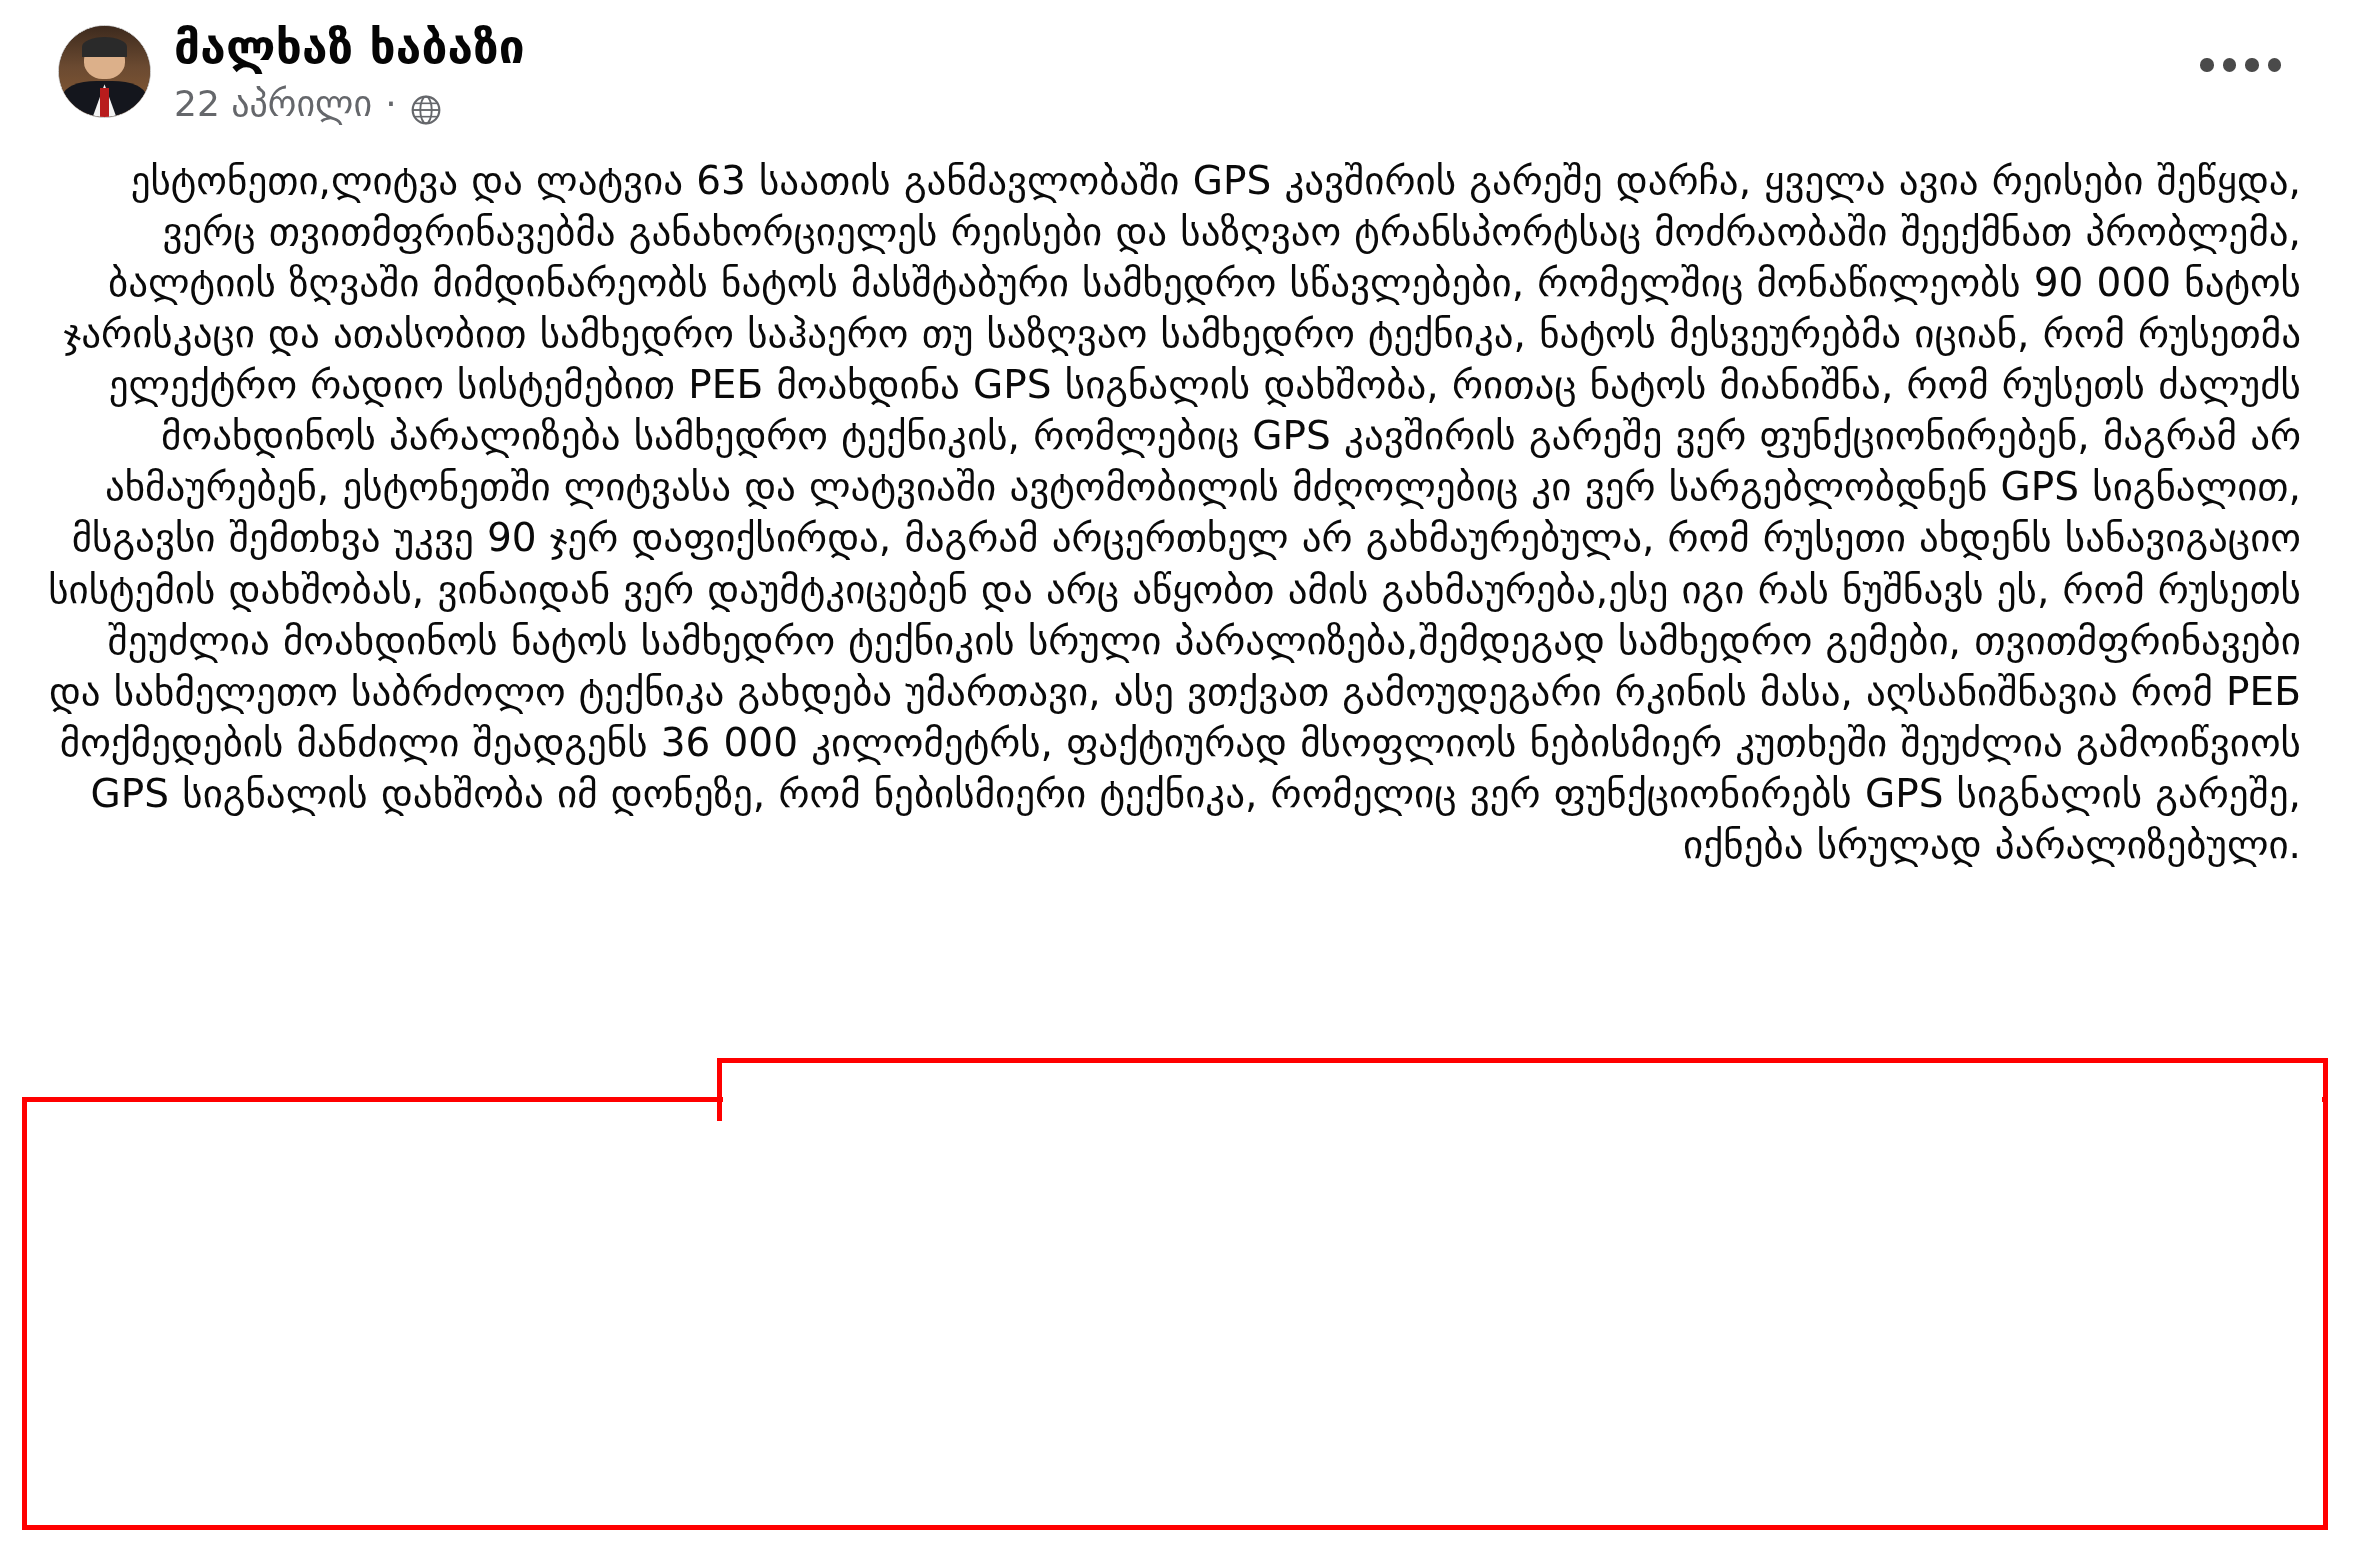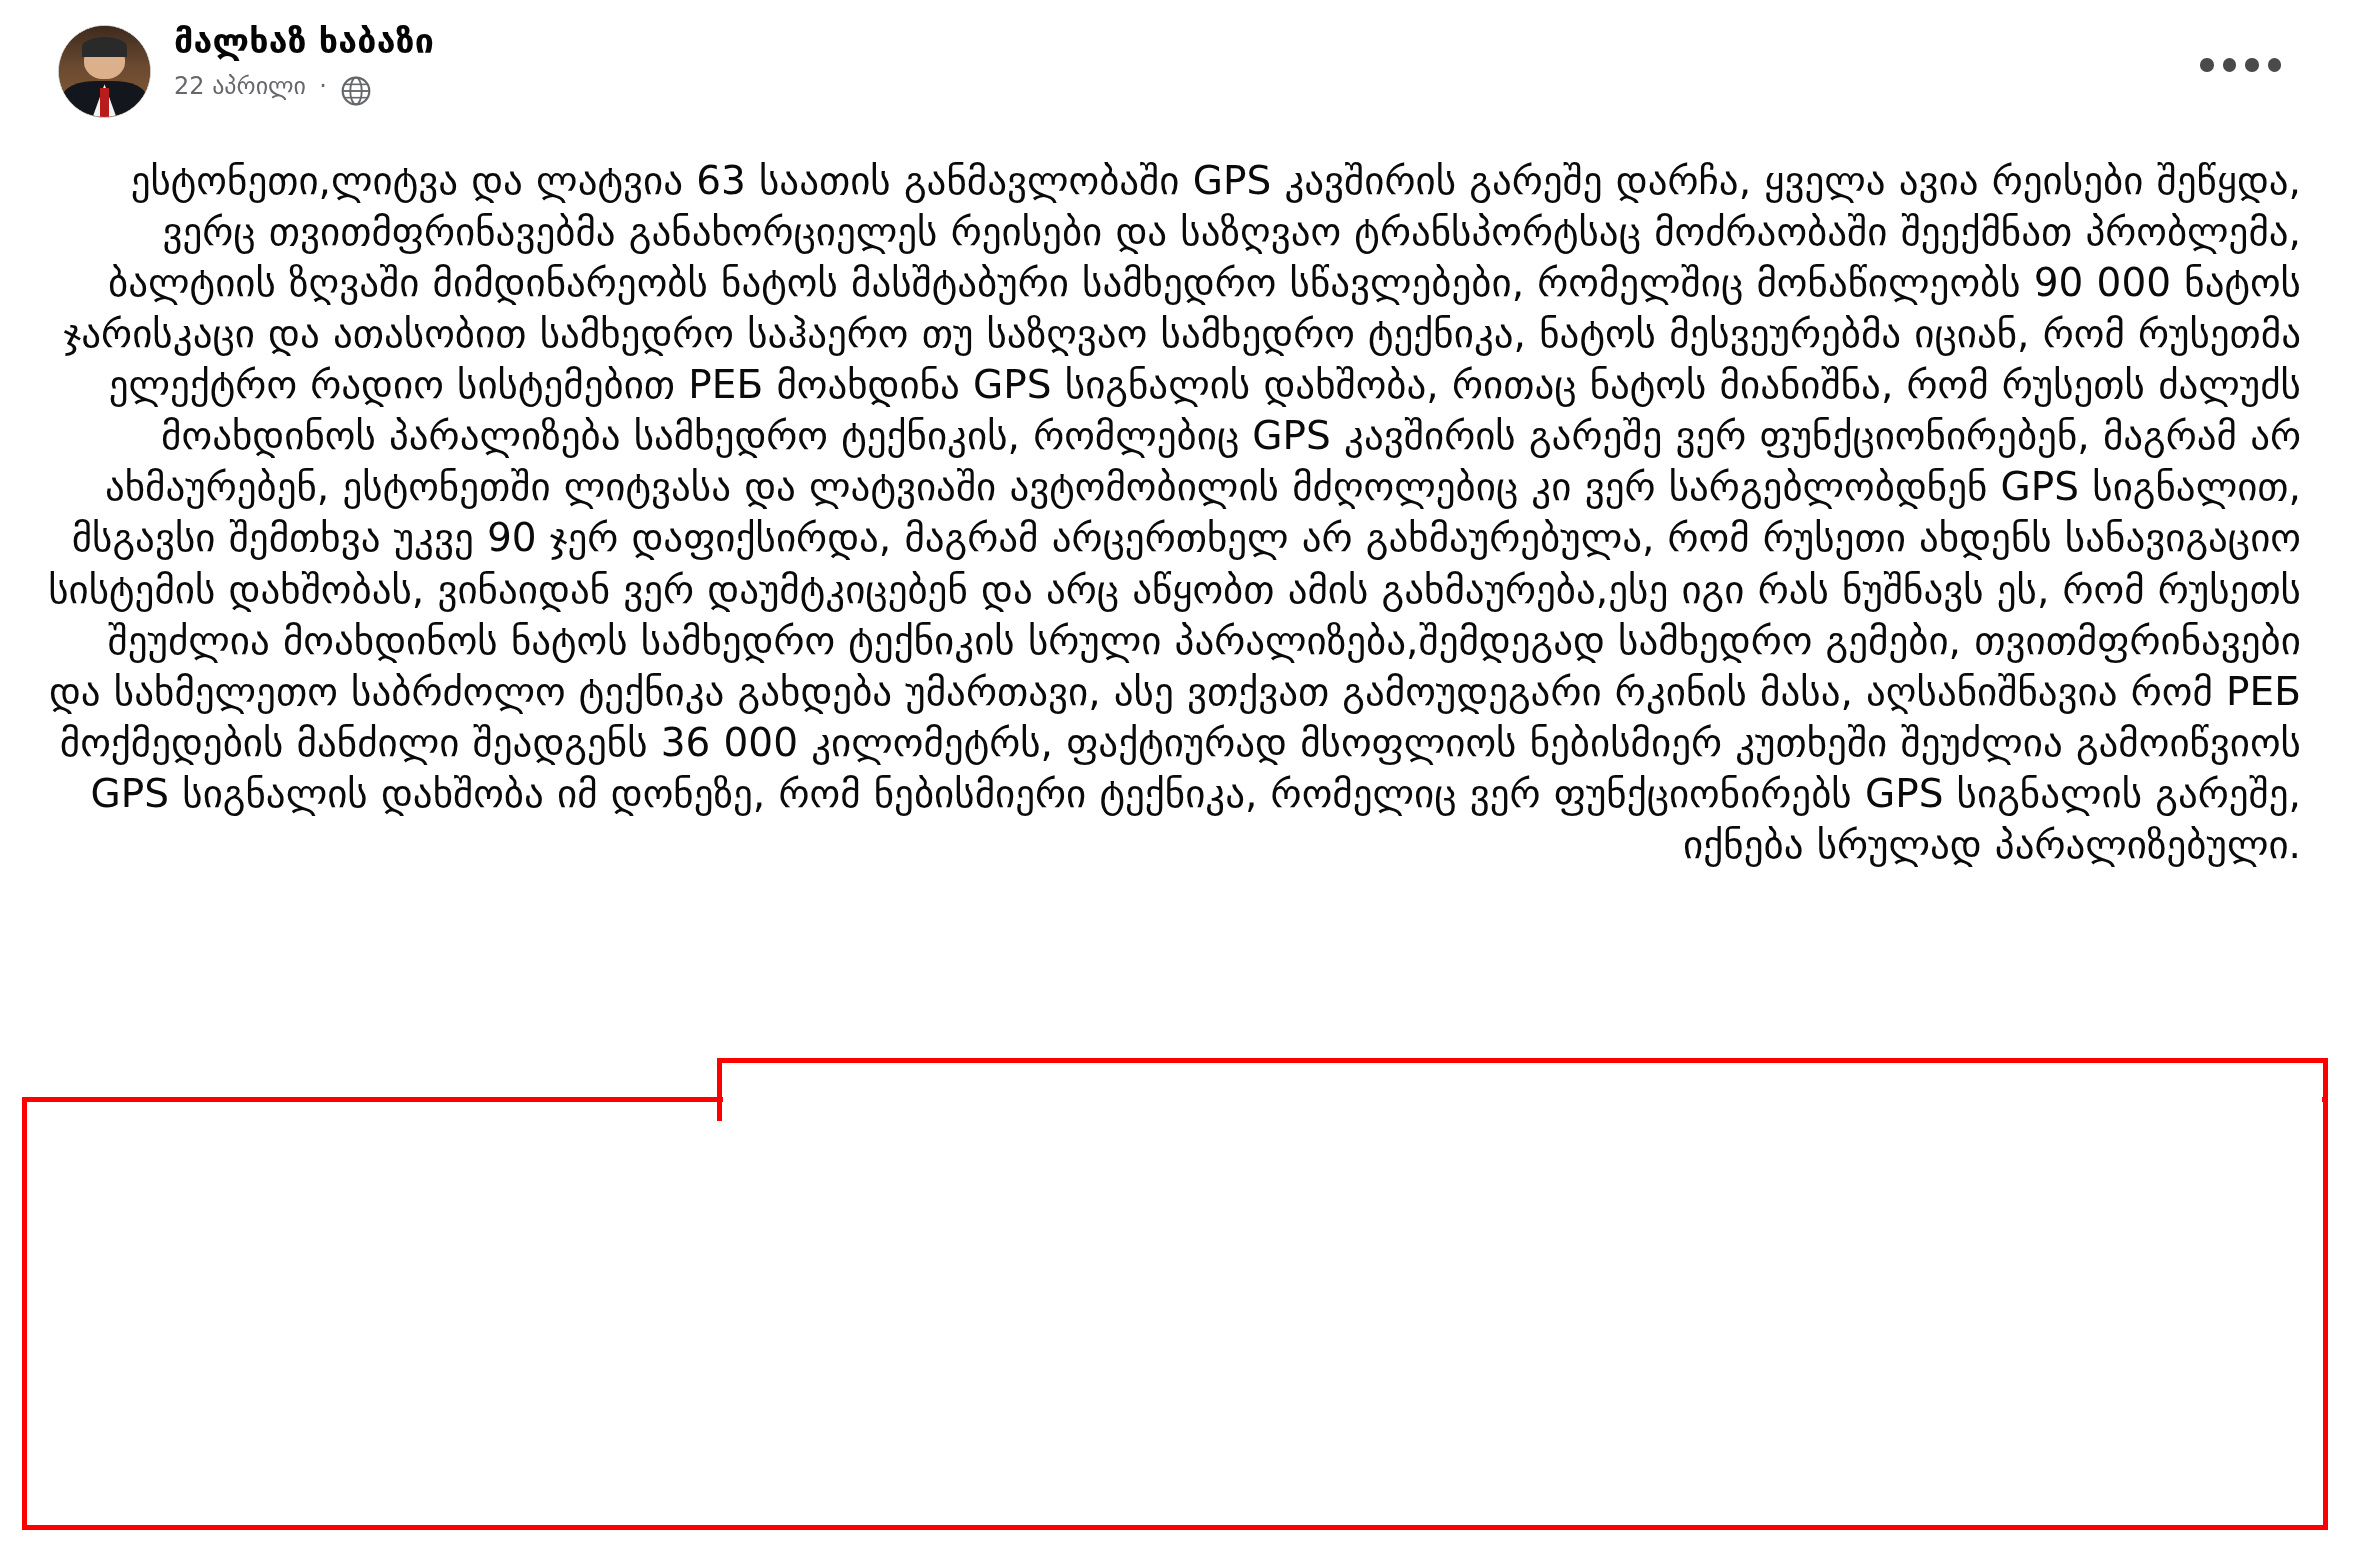--- a/index.html
+++ b/index.html
@@ -93,33 +93,33 @@
     width: 10%;
     height: 32%;
     margin-left: -5%;
     background: #b81c1c;
   }
   .name-block {
     margin-left: 23px;
     padding-top: 3.3px;
   }
   .author-name {
-    font-size: 34px;
+    font-size: 46px;
     line-height: 1.12;
     font-weight: bold;
     color: #050505;
     letter-spacing: 0.2px;
     white-space: nowrap;
   }
   .meta-row {
     display: flex;
     align-items: center;
     gap: 13.3px;
     margin-top: 10px;
-    font-size: 24px;
+    font-size: 36px;
     color: #65676b;
   }
   .meta-row .dot-sep { color: #65676b; }
   .globe-icon {
     display: inline-block;
     width: 32px;
     height: 32px;
     position: relative;
     top: 5px;
   }

